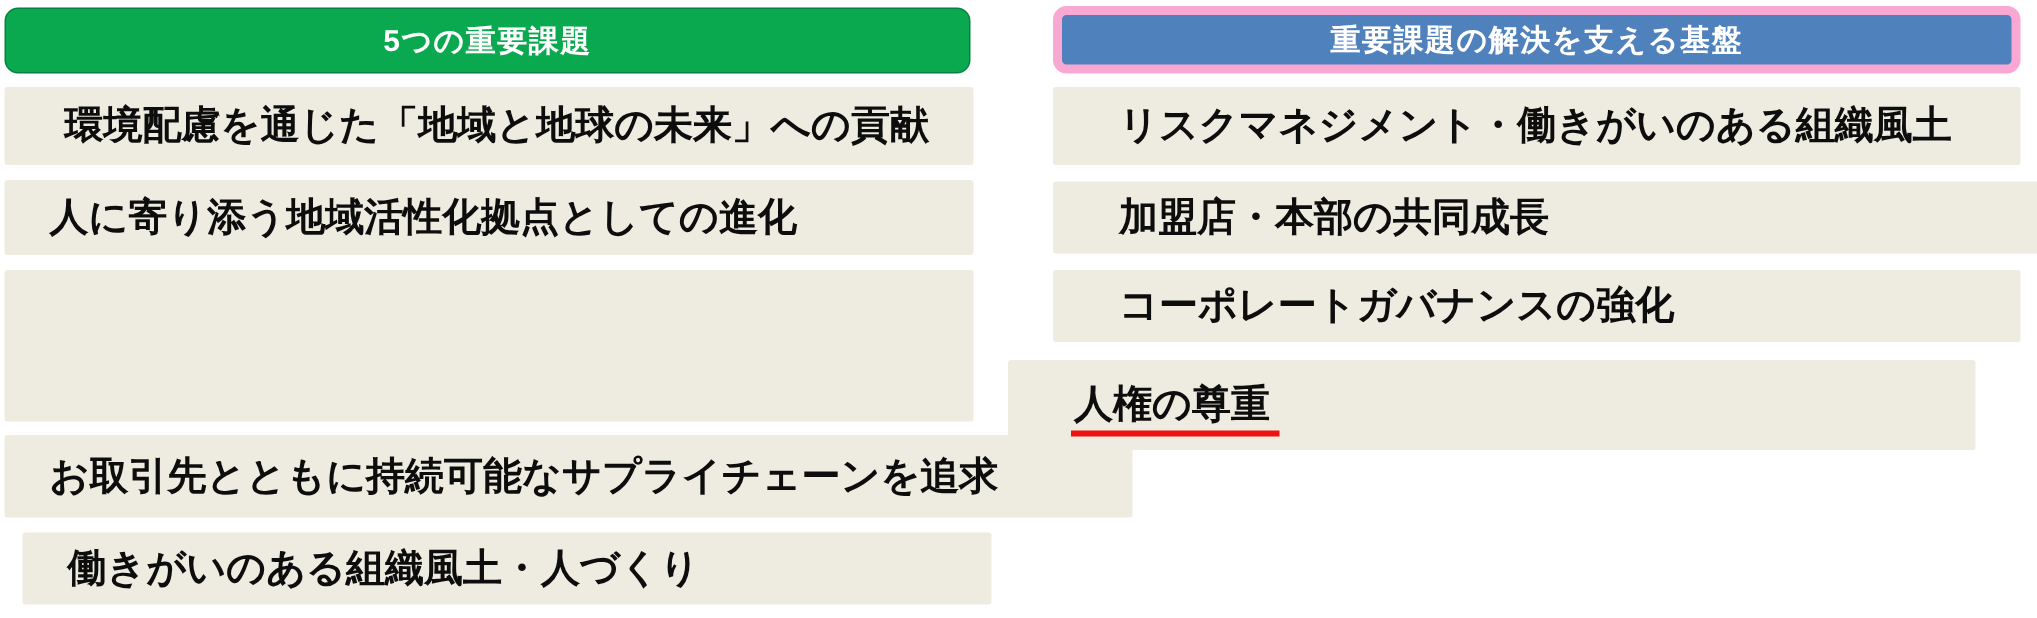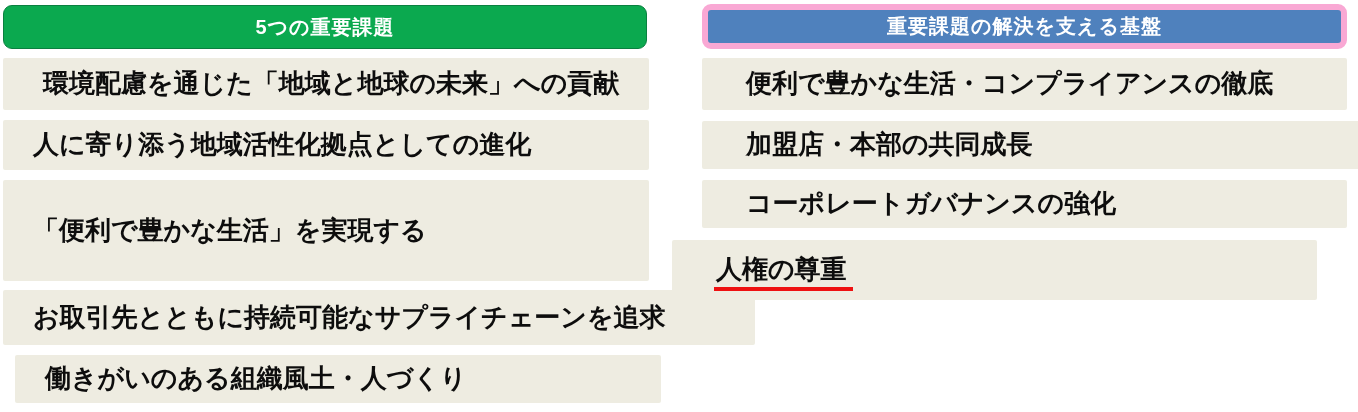--- a/index.html
+++ b/index.html
@@ -47,37 +47,36 @@
 
     <div class="box left-col" style="left:3px;top:58px;width:646px;height:52px;padding-left:40px;">
       <span>環境配慮を通じた「地域と地球の未来」への貢献</span>
     </div>
 
     <div class="box left-col" style="left:3px;top:120px;width:646px;height:50px;">
       <span>人に寄り添う地域活性化拠点としての進化</span>
     </div>
 
     <div class="box left-col" style="left:3px;top:180px;width:646px;height:101px;">
-      <span class="l1">「便利で豊かな生活」を実現する</span>
     </div>
 
     <div class="box left-col" style="left:3px;top:290px;width:752px;height:55px;">
       <span>お取引先とともに持続可能なサプライチェーンを追求</span>
     </div>
 
     <div class="box left-col" style="left:3px;top:355px;width:646px;height:48px;margin-left:12px;">
       <span>働きがいのある組織風土・人づくり</span>
     </div>
   </section>
 
   <section>
     <div class="hdr blue" style="left: 702px; top: 4px; width: 645px; height: 45px; background-color: rgb(79, 129, 189);">重要課題の解決を支える基盤</div>
 
     <div class="box right-col" style="left:702px;top:58px;width:645px;height:52px;">
-      <span>便利で豊かな生活・コンプライアンスの徹底</span>
+      <span>リスクマネジメント・働きがいのある組織風土</span>
     </div>
 
     <div class="box right-col" style="left:702px;top:121px;width:746px;height:48px;">
       <span>加盟店・本部の共同成長</span>
     </div>
 
     <div class="box right-col" style="left:702px;top:180px;width:645px;height:48px;">
       <span>コーポレートガバナンスの強化</span>
     </div>
 

